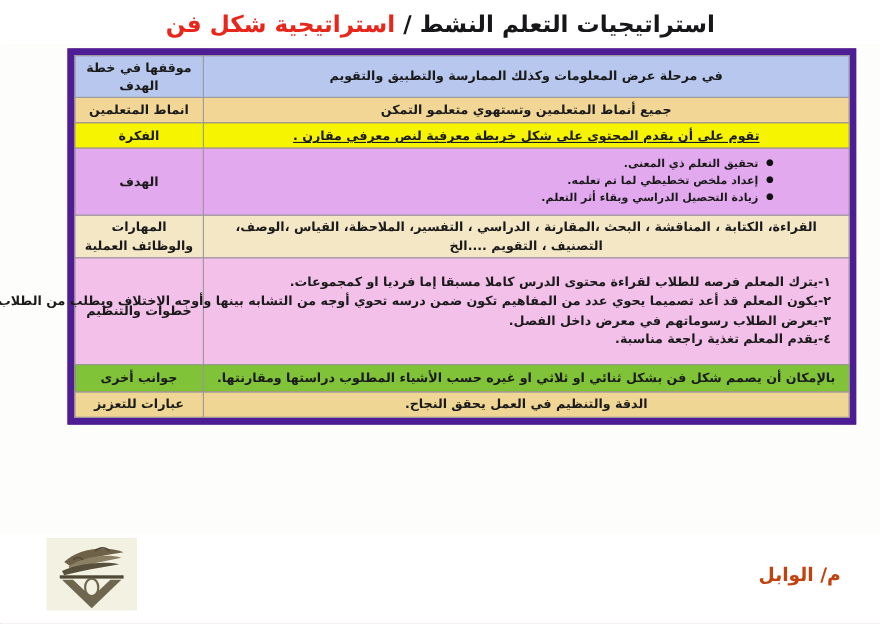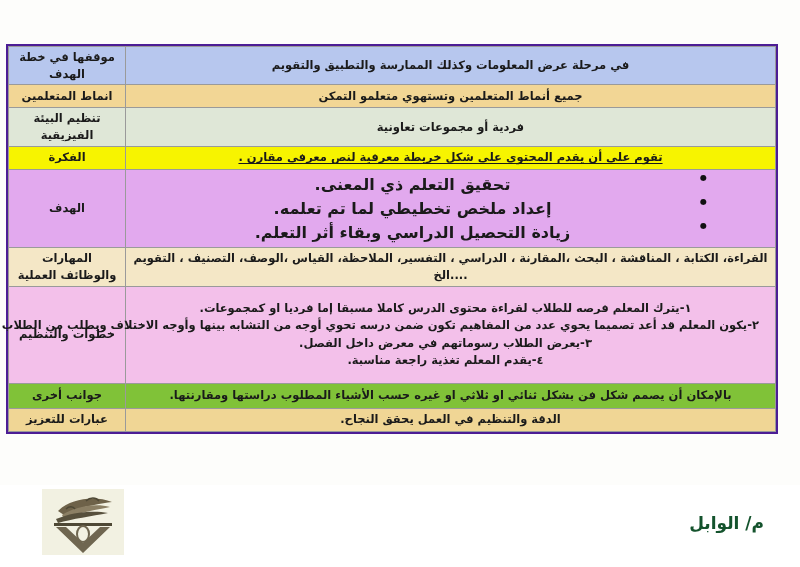--- a/index.html
+++ b/index.html
@@ -41,23 +41,23 @@
     letter-spacing: 0px;
   }
   .title-red { color: #e8261b; }
   .title-black { color: #17171a; }
 
   
   .table-wrap {
     position: absolute;
     top: 44px;
     right: 22px;
-    width: 772px;
+    width: 717px;
     box-sizing: border-box;
-    border: 2px solid #4c1d95;
+    border: 6px solid #4c1d95;
     background: #701a75;
   }
   table.matrix {
     border-collapse: collapse;
     width: 100%;
     direction: rtl;
     table-layout: fixed;
   }
   table.matrix td {
     border: 1px solid #9a9a9a;
@@ -106,38 +106,38 @@
     padding: 0 62px 0 0;
     list-style: none;
     text-align: right;
     direction: rtl;
   }
   ul.bullets li {
     position: relative;
     padding-right: 14px;
     margin: 1px 0;
     font-weight: bold;
-    font-size: 16px;
+    font-size: 10px;
     white-space: nowrap;
-    text-align: center;
   }
   ul.bullets li::before {
     content: "\25CF";
     position: absolute;
     right: 0;
     top: -1px;
     font-size: 8px;
     color: #111;
   }
 
   
   ol.steps {
     margin: 0;
     padding: 0 10px 0 0;
     list-style: none;
+    text-align: right;
     direction: rtl;
   }
   ol.steps li {
     margin: 2px 0;
     font-weight: bold;
     font-size: 11.5px;
     line-height: 1.35;
     white-space: nowrap;
   }
 
@@ -150,58 +150,60 @@
     height: 82px;
     background: #ffffff;
     direction: rtl;
   }
   .signature {
     position: absolute;
     top: 28px;
     right: 36px;
     font-size: 17px;
     font-weight: bold;
-    color: #14532d;
+    color: #c2410c;
     letter-spacing: 0.5px;
   }
   .logo {
     position: absolute;
     top: 4px;
     left: 42px;
     width: 82px;
     height: 66px;
     background: #f2f1e2;
     overflow: hidden;
   }
   .logo svg { display: block; }
 </style>
 </head>
 <body>
 
 <div id="page">
 
+  <div class="title-bar">
+    <div class="title-line">
+      <span class="title-black">استراتيجيات التعلم النشط /</span>
+      <span class="title-red">استراتيجية  شكل فن</span>
+    </div>
+  </div>
 
   <div class="table-wrap">
     <table class="matrix">
       <tbody>
 
         <tr class="r-blue">
           <td class="content" style="height:30px;">في مرحلة عرض المعلومات وكذلك الممارسة والتطبيق والتقويم</td>
           <td class="label">موقفها في خطة الهدف</td>
         </tr>
 
         <tr class="r-gold">
           <td class="content" style="height:18px;">جميع أنماط المتعلمين وتستهوي متعلمو التمكن</td>
           <td class="label">انماط المتعلمين</td>
         </tr>
 
-        <tr class="r-sage">
-          <td class="content" style="height:30px;">فردية أو مجموعات تعاونية</td>
-          <td class="label">تنظيم البيئة الفيزيقية</td>
-        </tr>
 
         <tr class="r-yellow">
           <td class="content" style="height:18px;">تقوم على أن يقدم المحتوى على شكل خريطة معرفية لنص معرفي مقارن .</td>
           <td class="label">الفكرة</td>
         </tr>
 
         <tr class="r-violet">
           <td class="content" style="height:56px;">
             <ul class="bullets">
               <li>تحقيق التعلم ذي المعنى.</li>

